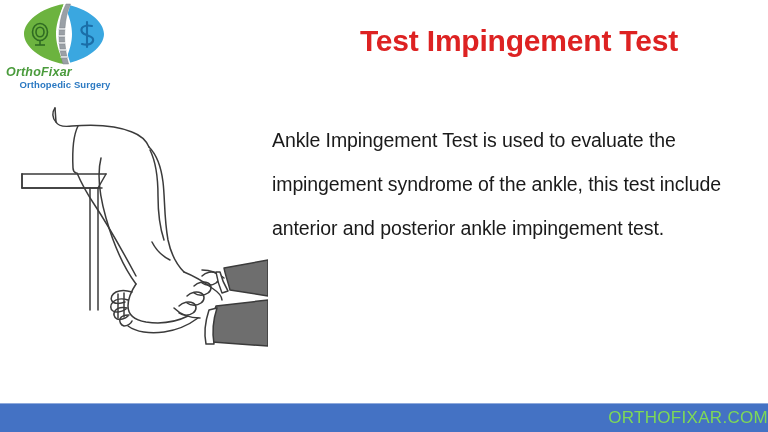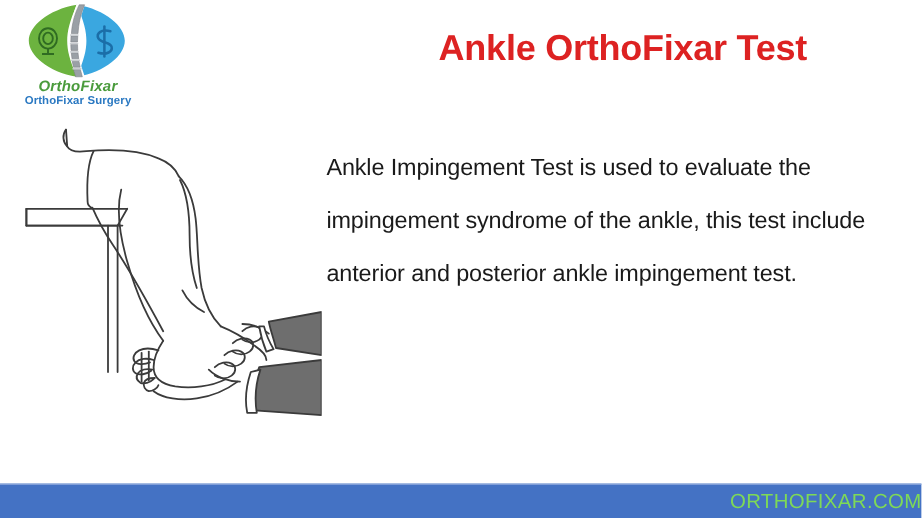--- a/index.html
+++ b/index.html
@@ -35,21 +35,20 @@
     left: 8px;
     top: 0px;
     width: 100px;
     height: 64px;
   }
   .logo-wordmark {
     position: absolute;
     left: 0px;
     top: 63px;
     width: 118px;
-    text-align: center;
     font-size: 12.5px;
     font-style: italic;
     font-weight: bold;
     color: #4a9b3c;
     letter-spacing: 0.2px;
     line-height: 14px;
   }
   .logo-subwordmark {
     position: absolute;
     left: 0px;
@@ -161,24 +160,24 @@
         </g>
 
         <g fill="none" stroke="#1b6ea8" stroke-width="2.1" stroke-linecap="round">
           <path d="M78 24 C70 22 66 26 68 30 C70 34 78 33 79 37 C80 41 75 44 68 42"></path>
           <path d="M73 20 L73 45"></path>
         </g>
       </svg>
     </div>
 
     <div class="logo-wordmark">OrthoFixar</div>
-    <div class="logo-subwordmark">OrthoFixar Surgery</div>
+    <div class="logo-subwordmark">Orthopedic Surgery</div>
   </div>
 
-  <div class="title">Ankle OrthoFixar Test</div>
+  <div class="title">Test Impingement Test</div>
 
   <div class="body-text">Ankle Impingement Test is used to evaluate the impingement syndrome of the ankle, this test include anterior and posterior ankle impingement test.</div>
 
   <div class="illustration">
     <svg viewBox="0 0 262 260" width="262" height="260" xmlns="http://www.w3.org/2000/svg">
       <g fill="none" stroke="#3b3b3b" stroke-width="1.5" stroke-linejoin="round" stroke-linecap="round">
 
         <path d="M49 8 L50 22 C52 26 58 27 66 26 C90 24 112 26 126 32 C134 35 140 40 143 47"></path>
 
         <path d="M49 8 C46 12 46 18 50 22"></path>

